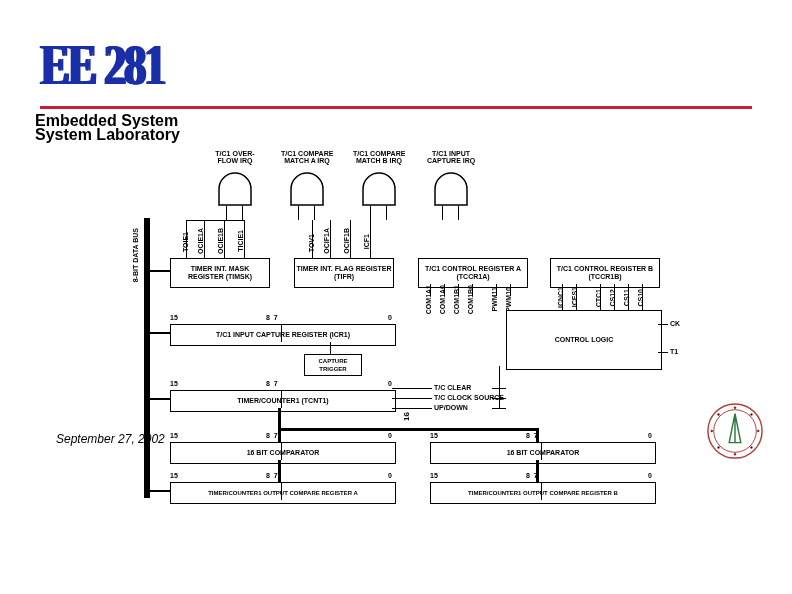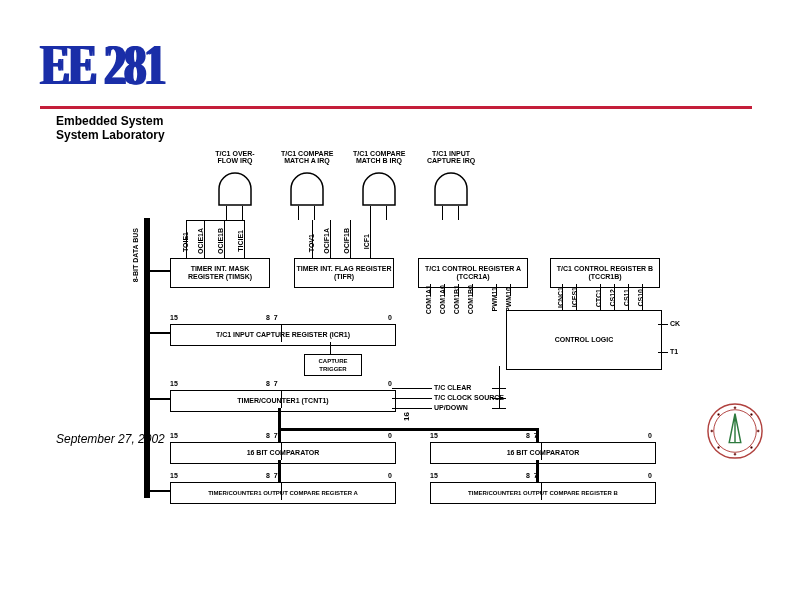--- a/index.html
+++ b/index.html
@@ -1,20 +1,20 @@
 <!DOCTYPE html>
 <html><head>
 <meta charset="utf-8">
 <style>
   html,body{margin:0;padding:0;width:792px;height:594px;background:#fff;font-family:Arial,Helvetica,sans-serif;overflow:hidden}
   .slide{position:relative;width:792px;height:476px}
   .logo{position:absolute;left:40px;top:40px;font-family:'Times New Roman',serif;font-weight:900;font-size:44px;color:#1a2ea8;letter-spacing:-2px;transform:scaleY(1.3);text-shadow:2px 0 #1a2ea8,-1px 0 #1a2ea8}
   .title{position:absolute;left:178px;top:45px;font-family:Arial,sans-serif;font-size:34px;font-weight:bold;color:#000}
   .rule{position:absolute;left:40px;top:106px;width:712px;height:3px;background:#c41e3a}
-  .subhead{position:absolute;left:56px;top:114px;font-size:12px;font-weight:bold;line-height:14px}
+  .subhead{position:absolute;left:35px;top:114px;font-size:16px;font-weight:bold;line-height:14px}
   .footer-left{position:absolute;left:56px;bottom:30px;font-style:italic;font-size:12px}
   .footer-center{position:absolute;left:0;right:0;bottom:30px;text-align:center;font-style:italic;font-size:14px}
   .seal{position:absolute;right:28px;bottom:16px;width:58px;height:58px}
   .diagram{position:absolute;left:134px;top:150px;width:548px;height:370px}
   .box{position:absolute;border:1.5px solid #000;background:#fff;font-size:7px;font-weight:bold;text-align:center;display:flex;align-items:center;justify-content:center;line-height:8px;padding:1px}
   .gate{position:absolute}
   .txt{position:absolute;font-size:7px;font-weight:bold;line-height:7px;white-space:pre}
   .vtxt{position:absolute;font-size:7px;font-weight:bold;writing-mode:vertical-rl;transform:rotate(180deg)}
   .line{position:absolute;background:#000}
 </style>

